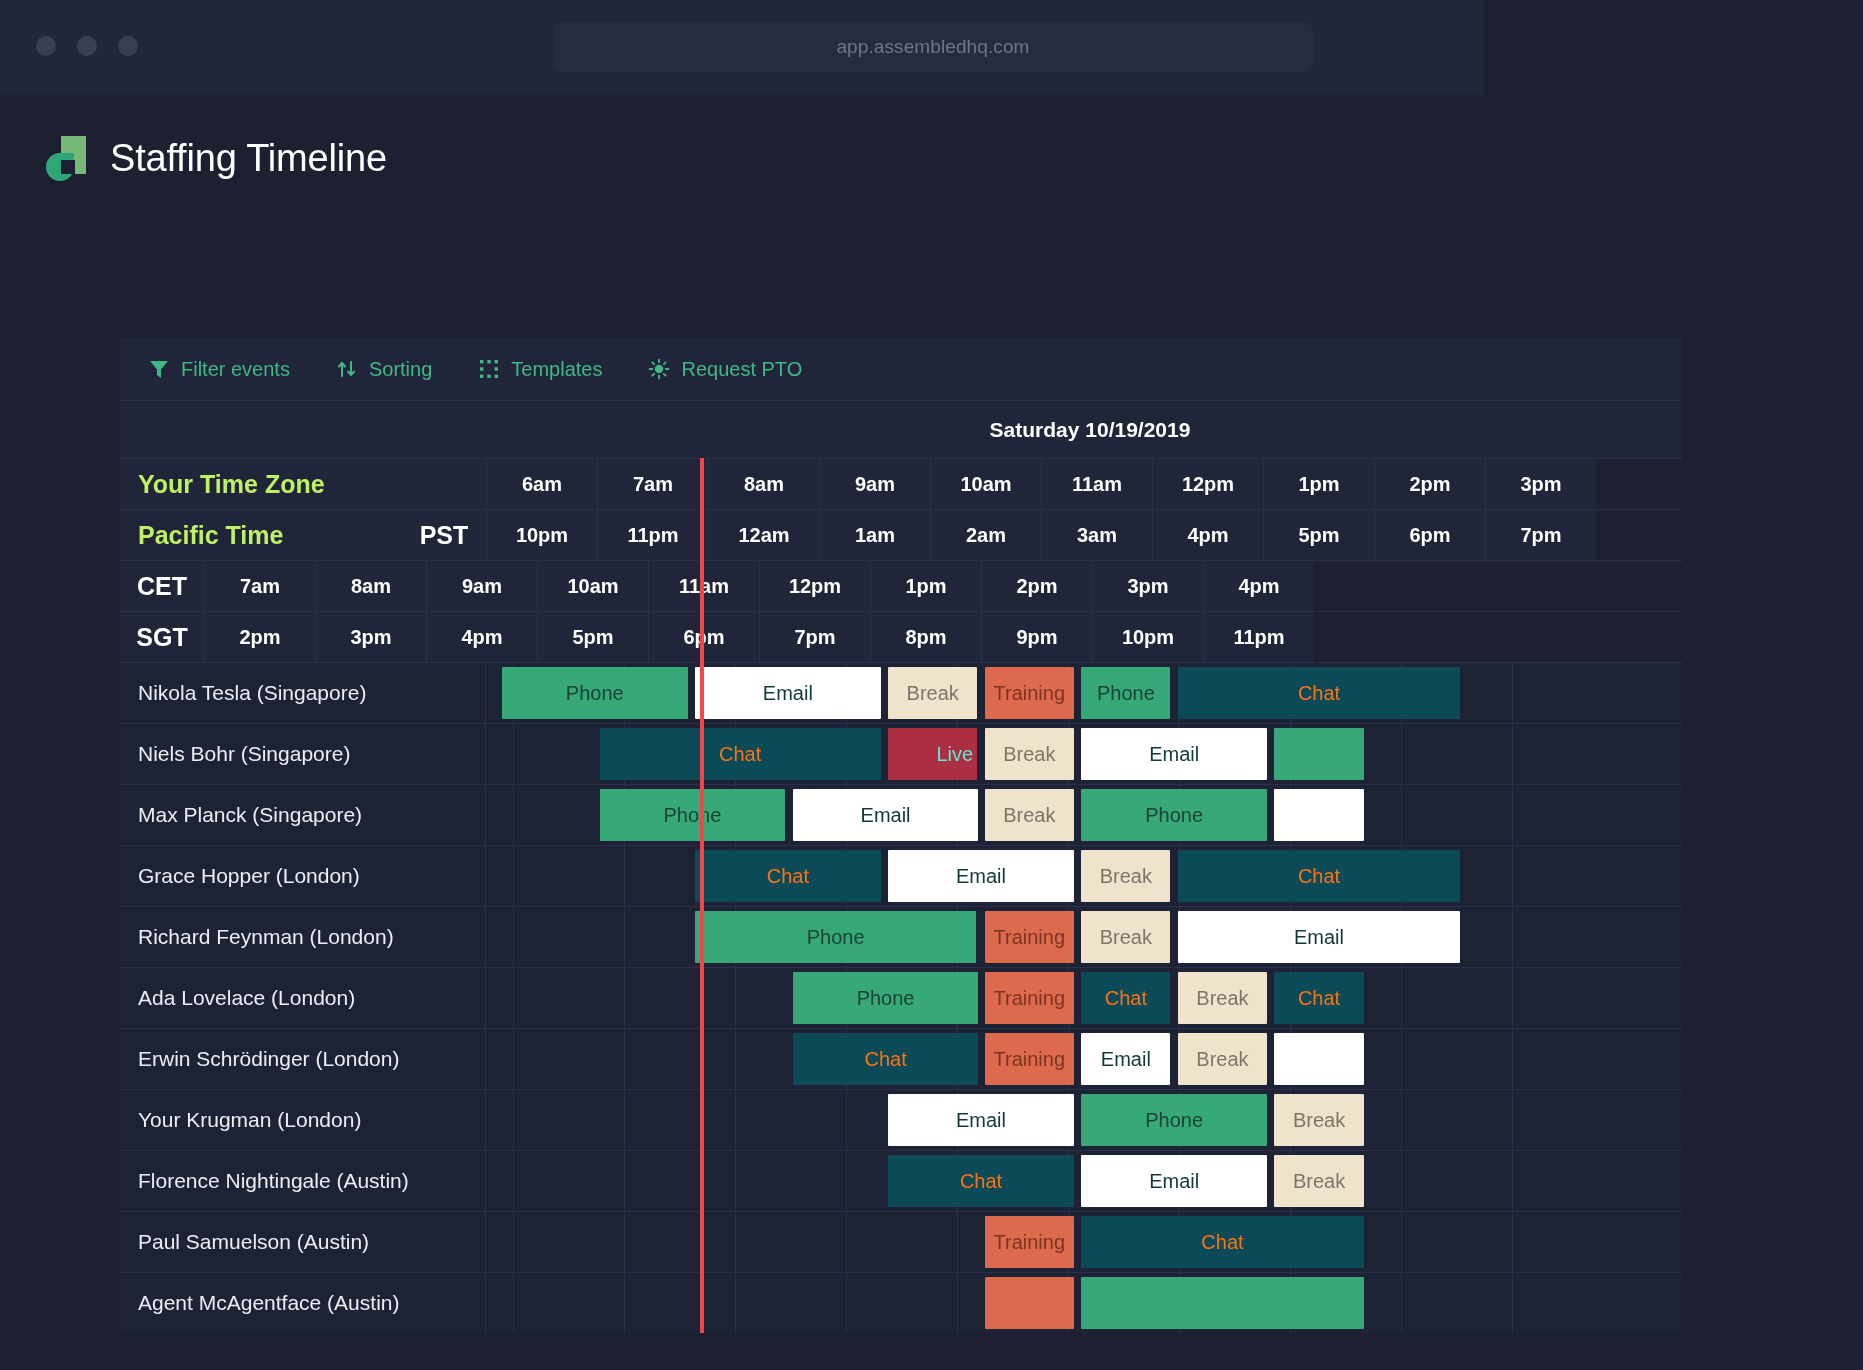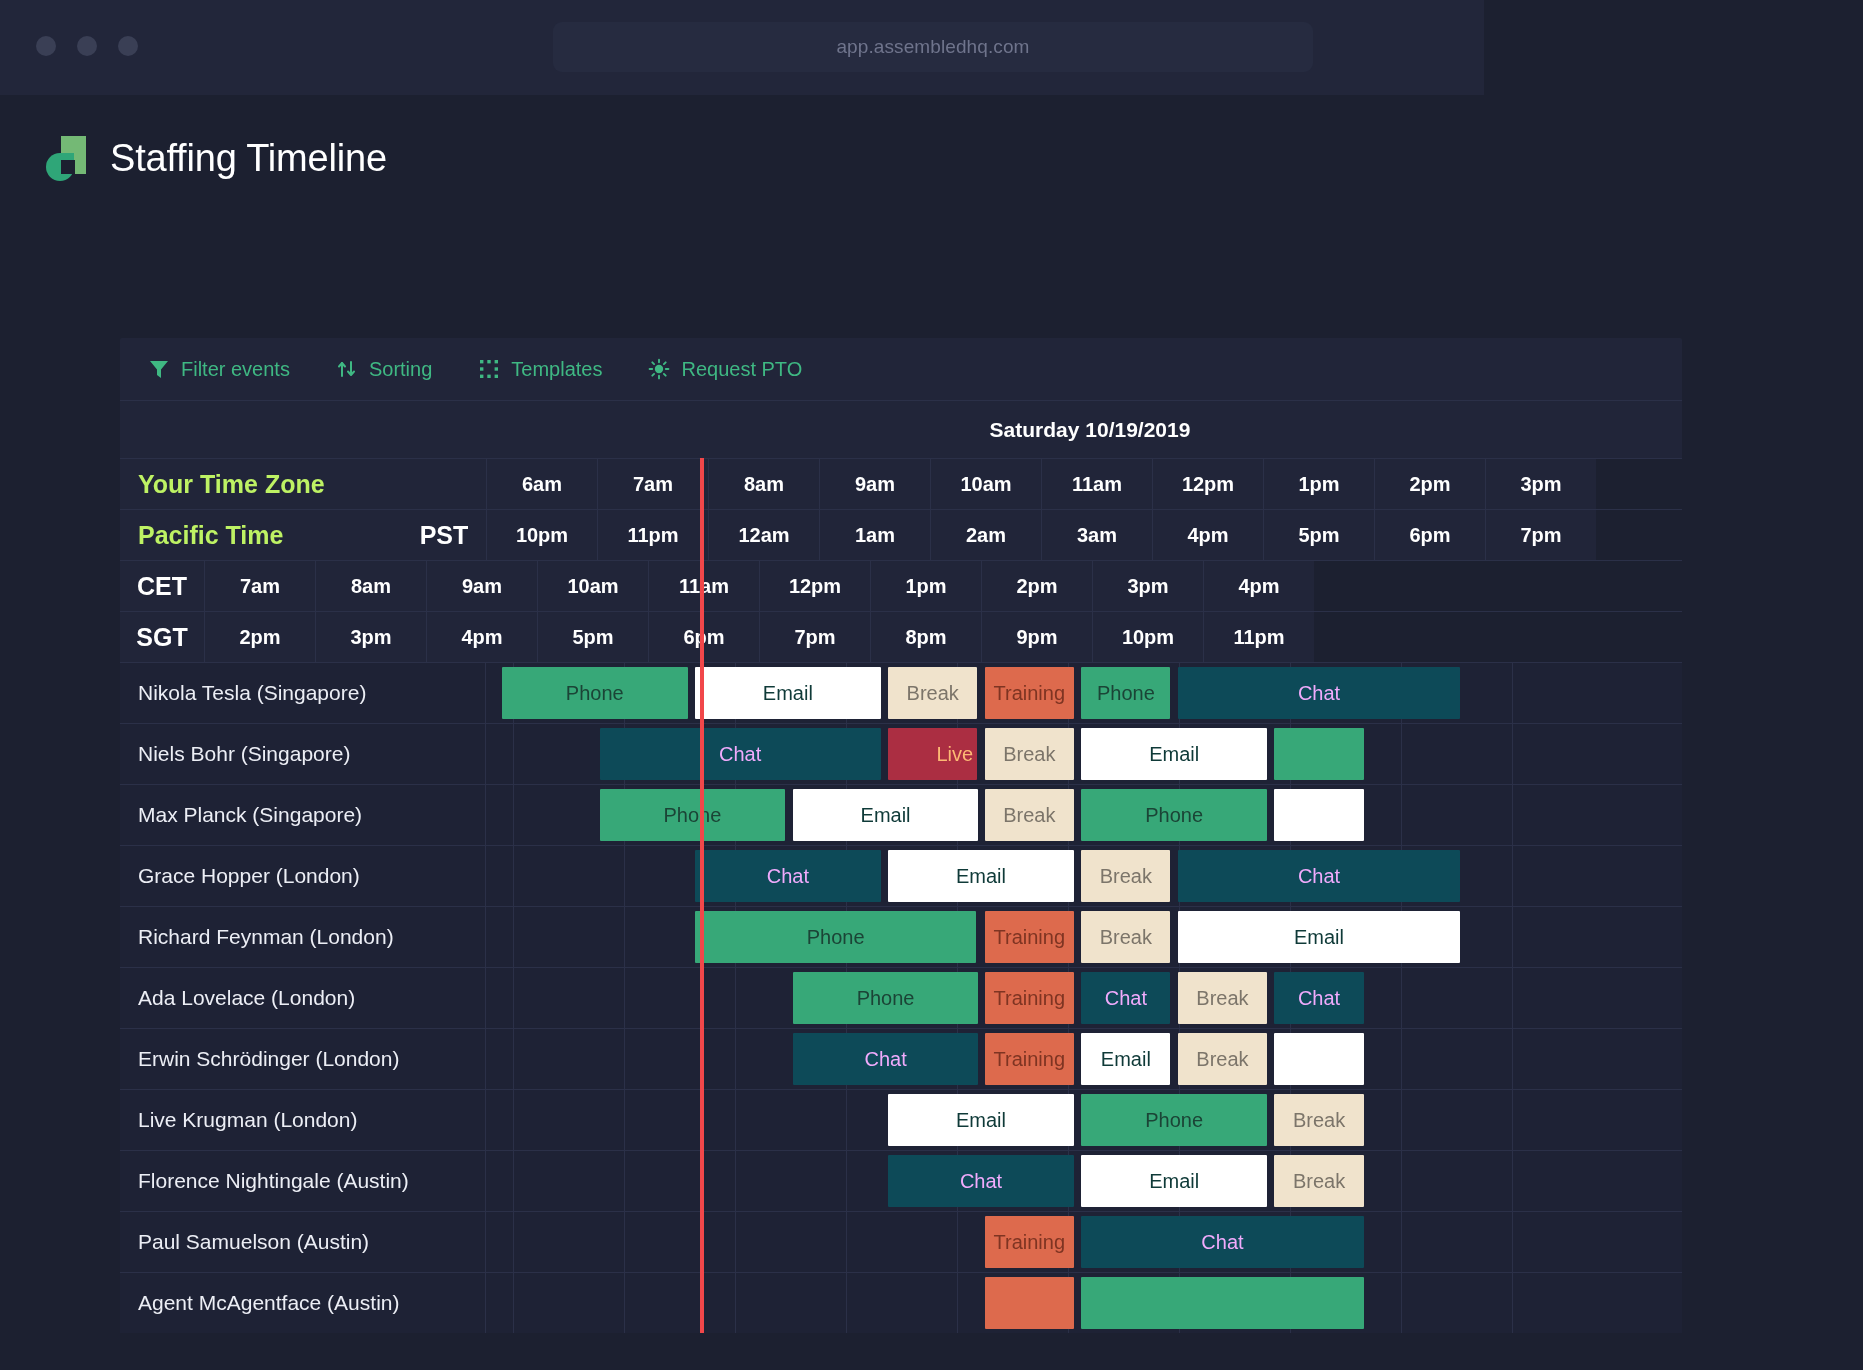--- a/index.html
+++ b/index.html
@@ -104,24 +104,24 @@
     position: absolute; top: 0; bottom: 0; width: 1px; background: #2b3048;
   }
 
   .block {
     position: absolute; top: 4px; bottom: 4px;
     display: flex; align-items: center; justify-content: center;
     font-size: 20px; border-radius: 1px;
   }
   .b-phone    { background: #37a878; color: #1b4436; }
   .b-email    { background: #ffffff; color: #0f3a38; }
-  .b-chat     { background: #0d4a58; color: #f0abfc; }
+  .b-chat     { background: #0d4a58; color: #f97316; }
   .b-break    { background: #f0e3cc; color: #7c756a; }
   .b-training { background: #dd6a4d; color: #7e3422; }
-  .b-live     { background: #ab2e42; color: #fdba74; padding-left: 44px; }
+  .b-live     { background: #ab2e42; color: #5eead4; padding-left: 44px; }
 
   .nowline {
     position: absolute; width: 4px; background: #f1474a;
     left: 862px; top: 0; bottom: 0; z-index: 40; pointer-events: none;
   }
 </style>
 </head>
 <body>
 
 <div class="browser-chrome">
@@ -394,21 +394,21 @@
           <div class="lane-sep" style="left: 915px;"></div>
           <div class="lane-sep" style="left: 1026px;"></div>
           <div class="block b-chat" style="left: 306.72px; width: 185.7px;">Chat</div>
           <div class="block b-training" style="left: 498.75px; width: 89.13px;">Training</div>
           <div class="block b-email" style="left: 595.32px; width: 89.13px;">Email</div>
           <div class="block b-break" style="left: 691.89px; width: 89.13px;">Break</div>
           <div class="block b-email" style="left: 788.46px; width: 89.13px;"></div>
         </div>
       </div>
       <div class="row agent-row">
-        <div class="namecell">Live Krugman (London)</div>
+        <div class="namecell">Your Krugman (London)</div>
         <div class="lanes">
           <div class="lane-sep" style="left: 27px;"></div>
           <div class="lane-sep" style="left: 138px;"></div>
           <div class="lane-sep" style="left: 249px;"></div>
           <div class="lane-sep" style="left: 360px;"></div>
           <div class="lane-sep" style="left: 471px;"></div>
           <div class="lane-sep" style="left: 582px;"></div>
           <div class="lane-sep" style="left: 693px;"></div>
           <div class="lane-sep" style="left: 804px;"></div>
           <div class="lane-sep" style="left: 915px;"></div>

